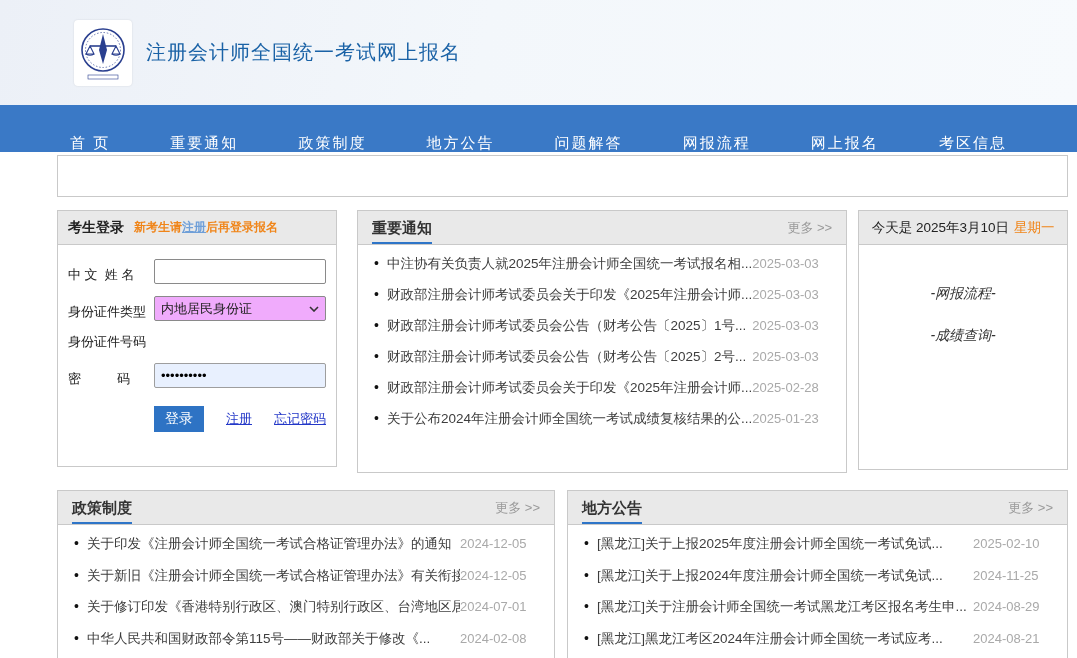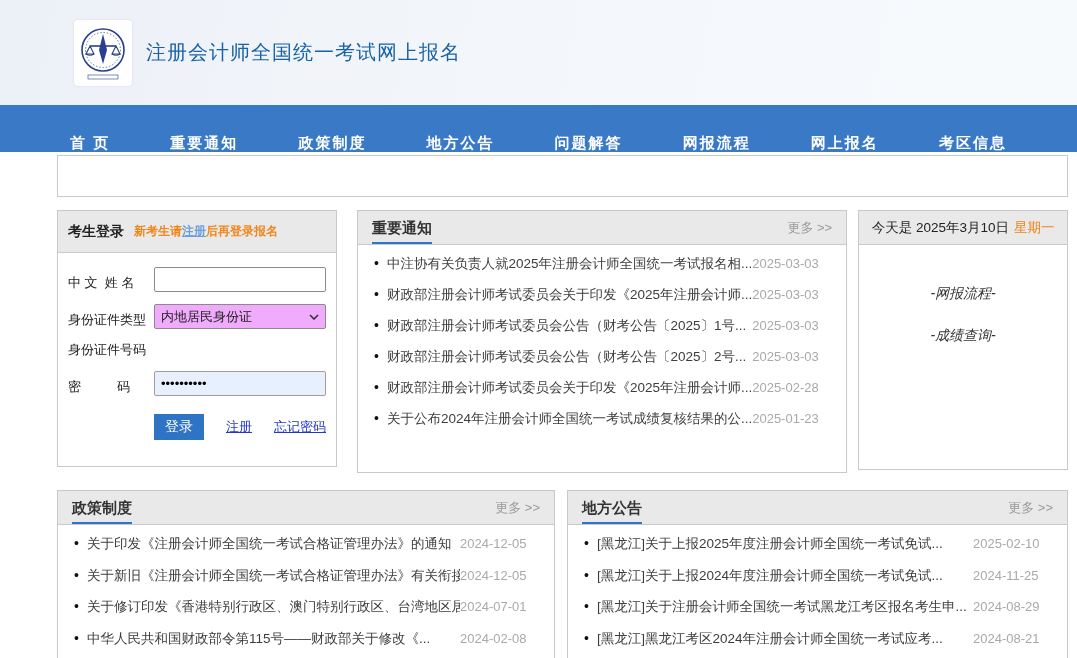--- a/index.html
+++ b/index.html
@@ -9,38 +9,38 @@
   
   .top-header { height:105px; background:linear-gradient(100deg,#ecf0f7 0%,#f3f7fb 45%,#f7fafd 100%);
     display:flex; align-items:center; padding-left:74px; }
   .logo-box { width:58px; height:66px; background:#fff; border-radius:4px;
     display:flex; align-items:center; justify-content:center; box-shadow:0 0 2px rgba(0,0,0,.12); }
   .site-title { margin-left:14px; font-size:20px; font-weight:normal; color:#1a62a6; letter-spacing:1px; }
 
   
   .nav { height:47px; background:#3a79c6; display:flex; align-items:center;
     justify-content:space-around; padding:0 40px; }
-  .nav a { color:#fff; font-size:15px; font-weight:bold; text-decoration:none; letter-spacing:2px; cursor:pointer;margin-top:29px; }
+  .nav a { color:#fff; font-size:15px; font-weight:normal; text-decoration:none; letter-spacing:2px; cursor:pointer;margin-top:29px; }
 
   
   .container { margin-left:57px; width:1011px; }
   .empty-bar { margin-top:3px; height:42px; background:#fff; border:1px solid #c9c9c9; }
   .row1 { margin-top:13px; display:flex; }
   .row2 { margin-top:17px; display:flex; }
 
   .panel { background:#fff; border:1px solid #c9c9c9; }
   .panel-header { height:34px; background:#e9e9e9; border-bottom:1px solid #c9c9c9;
     display:flex; align-items:center; justify-content:space-between; padding:0 14px; position:relative; }
   .sec-title { font-size:15px; font-weight:bold; color:#333; position:relative; display:inline-block; line-height:33px; }
   .sec-title::after { content:''; position:absolute; left:0; bottom:0; width:100%; height:2px; background:#2e75c8; }
   .more-link { font-size:13px; color:#999; text-decoration:none; cursor:pointer; }
 
   
   .login-panel { width:280px; height:257px; margin-right:20px; }
-  .login-header { height:42px; background:#e9e9e9; border-bottom:1px solid #c9c9c9;
+  .login-header { height:34px; background:#e9e9e9; border-bottom:1px solid #c9c9c9;
     display:flex; align-items:center; padding:0 10px; }
   .login-title { font-size:14px; font-weight:bold; color:#222; margin-right:10px; }
   .login-sub { font-size:12px; font-weight:bold; color:#f08519; white-space:nowrap; }
   .login-sub a { color:#6f9fd8; text-decoration:underline; cursor:pointer; }
   .login-body { padding:14px 10px 0 10px; }
   .f-row { display:flex; align-items:flex-end; margin-bottom:12px; }
   .f-label { width:86px; font-size:13px; color:#222; white-space:pre; }
   .f-input { flex:1; height:25px; border:1px solid #8a8a8a; border-radius:2px;
     font-size:13px; padding:0 6px; background:#fff; outline:none; width:100%; }
   .f-filled { background:#e8f0fe; border-color:#9e9e9e; }

